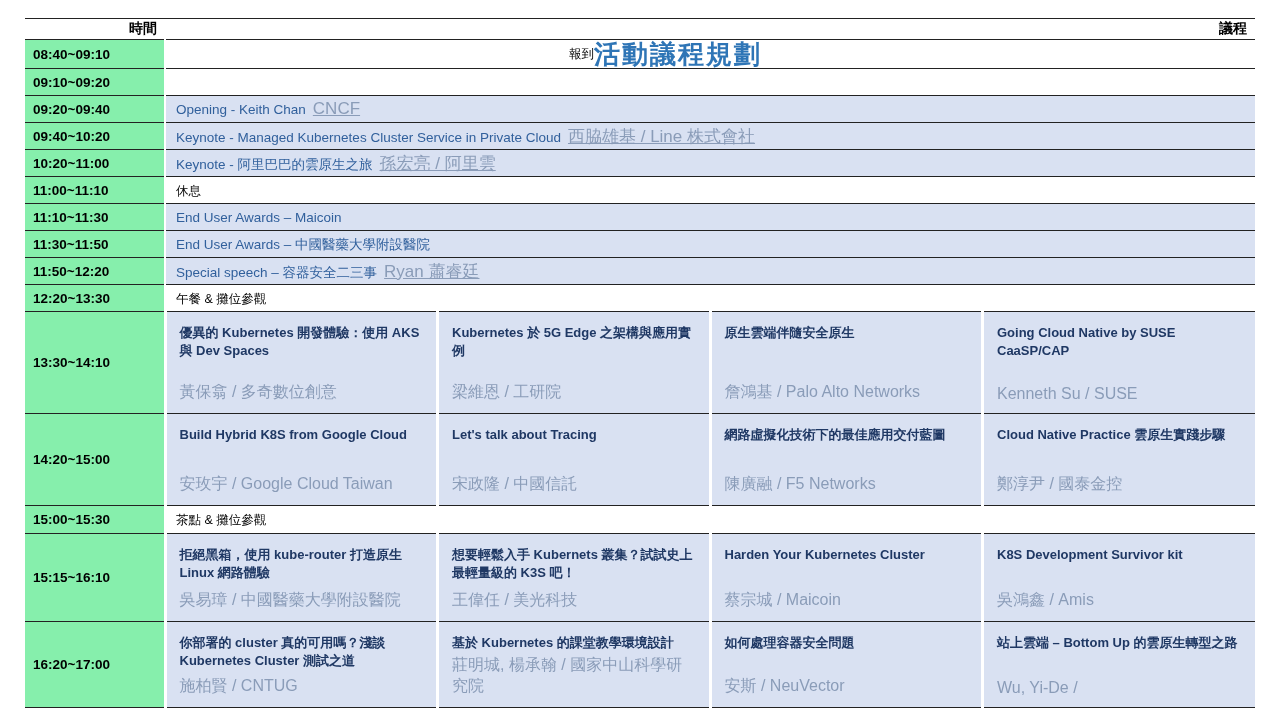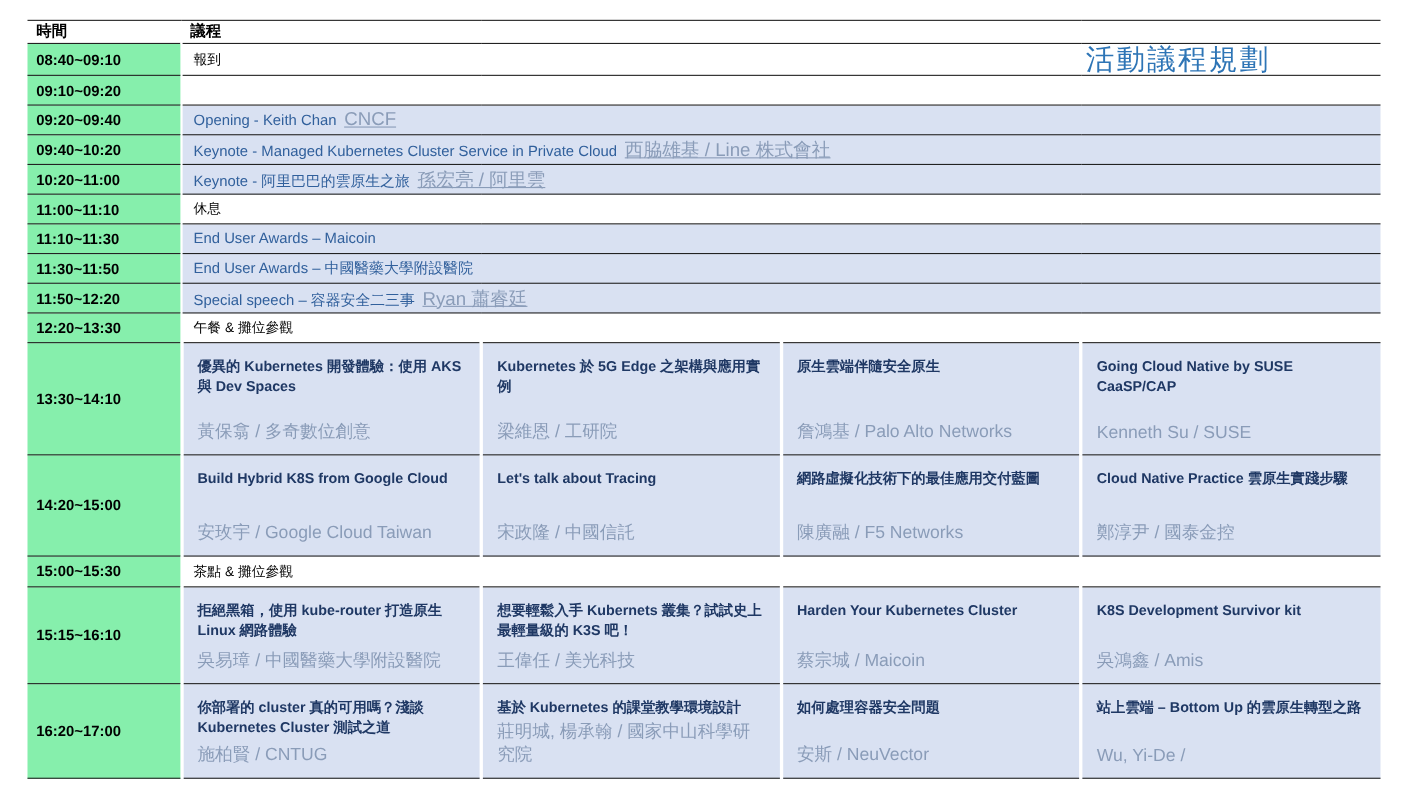--- a/index.html
+++ b/index.html
@@ -8,21 +8,21 @@
     background:#ffffff;
     font-family:"Liberation Sans","DejaVu Sans",sans-serif;
     overflow:hidden;
   }
   .page { padding:18px 25px 0 25px; }
   table.sched { border-collapse:collapse; table-layout:fixed; width:1230px; }
   col.c-time { width:140px; }
 
   tr.hdr th {
     height:17px; background:#ffffff; color:#000;
-    font-size:14px; font-weight:bold; text-align:left;
+    font-size:14px; font-weight:bold; text-align:right;
     padding:1px 8px;
     border-top:1px solid #222; border-bottom:1px solid #222;
   }
 
   td.time {
     height:27px; background:#86efac; color:#000;
     font-weight:bold; font-size:13.5px; white-space:nowrap;
     padding:1px 8px;
     border-bottom:1px solid #222; border-right:2px solid #fff;
     vertical-align:middle;
@@ -31,23 +31,23 @@
     border-bottom:1px solid #222;
     padding:1px 10px; vertical-align:middle;
   }
   tr.plain td.agenda { background:#ffffff; }
   tr.blue  td.agenda { background:#d9e1f2; }
 
   .a-main { font-size:12.5px; color:#000; }
   tr.blue .a-main { font-size:13.5px; color:#31609c; }
   .a-sub  { font-size:17px; color:#8a9cb8; margin-left:7px;text-decoration:underline; }
 
-  .rowflex { display:flex; justify-content:space-between; align-items:center; }
+  .rowflex { display:flex; justify-content:center; align-items:center; }
   .big-title {
-    color:#2e75b6; font-size:26px; font-weight:normal;
+    color:#2e75b6; font-size:26px; font-weight:bold;
     letter-spacing:2px; line-height:1; padding-right:90px; white-space:nowrap;
   }
 
   tr.trackhdr td { height:24px; border-bottom:1px solid #222; vertical-align:middle; }
   td.thdr-label {
     background:#fce4d6; font-weight:bold; font-size:13.5px; color:#000;
     padding:1px 8px; border-right:2px solid #fff;
   }
   td.thdr {
     background:#fff2cc; font-size:12px; color:#3f3f3f;

